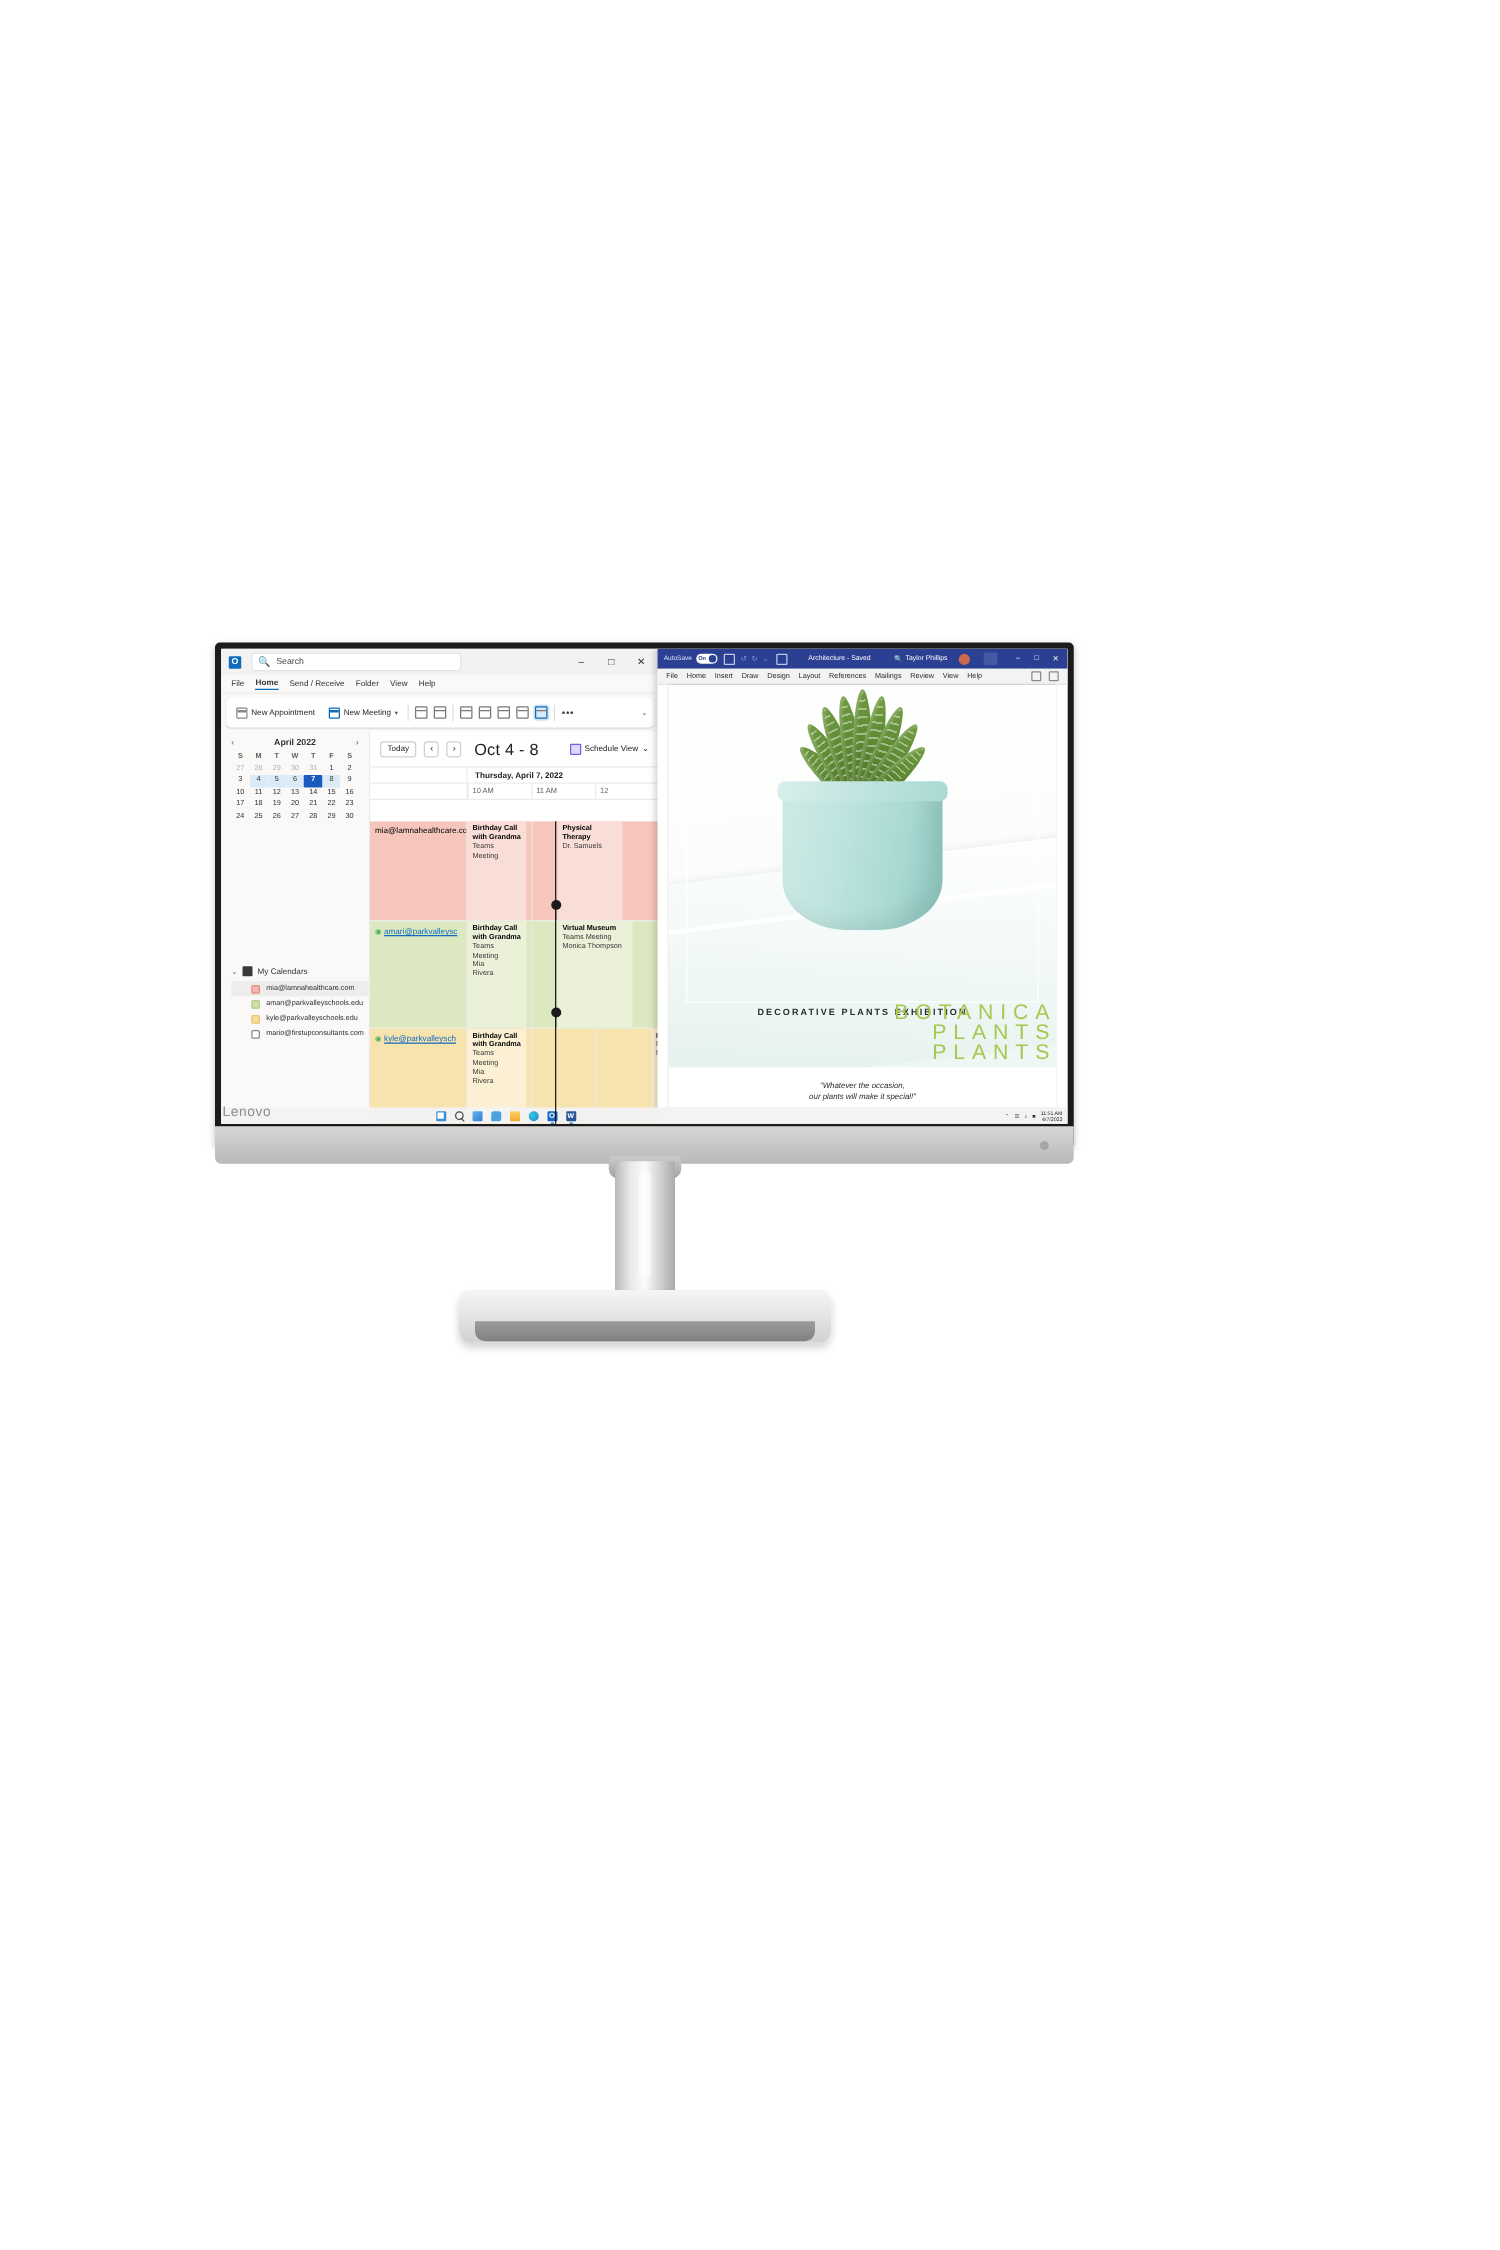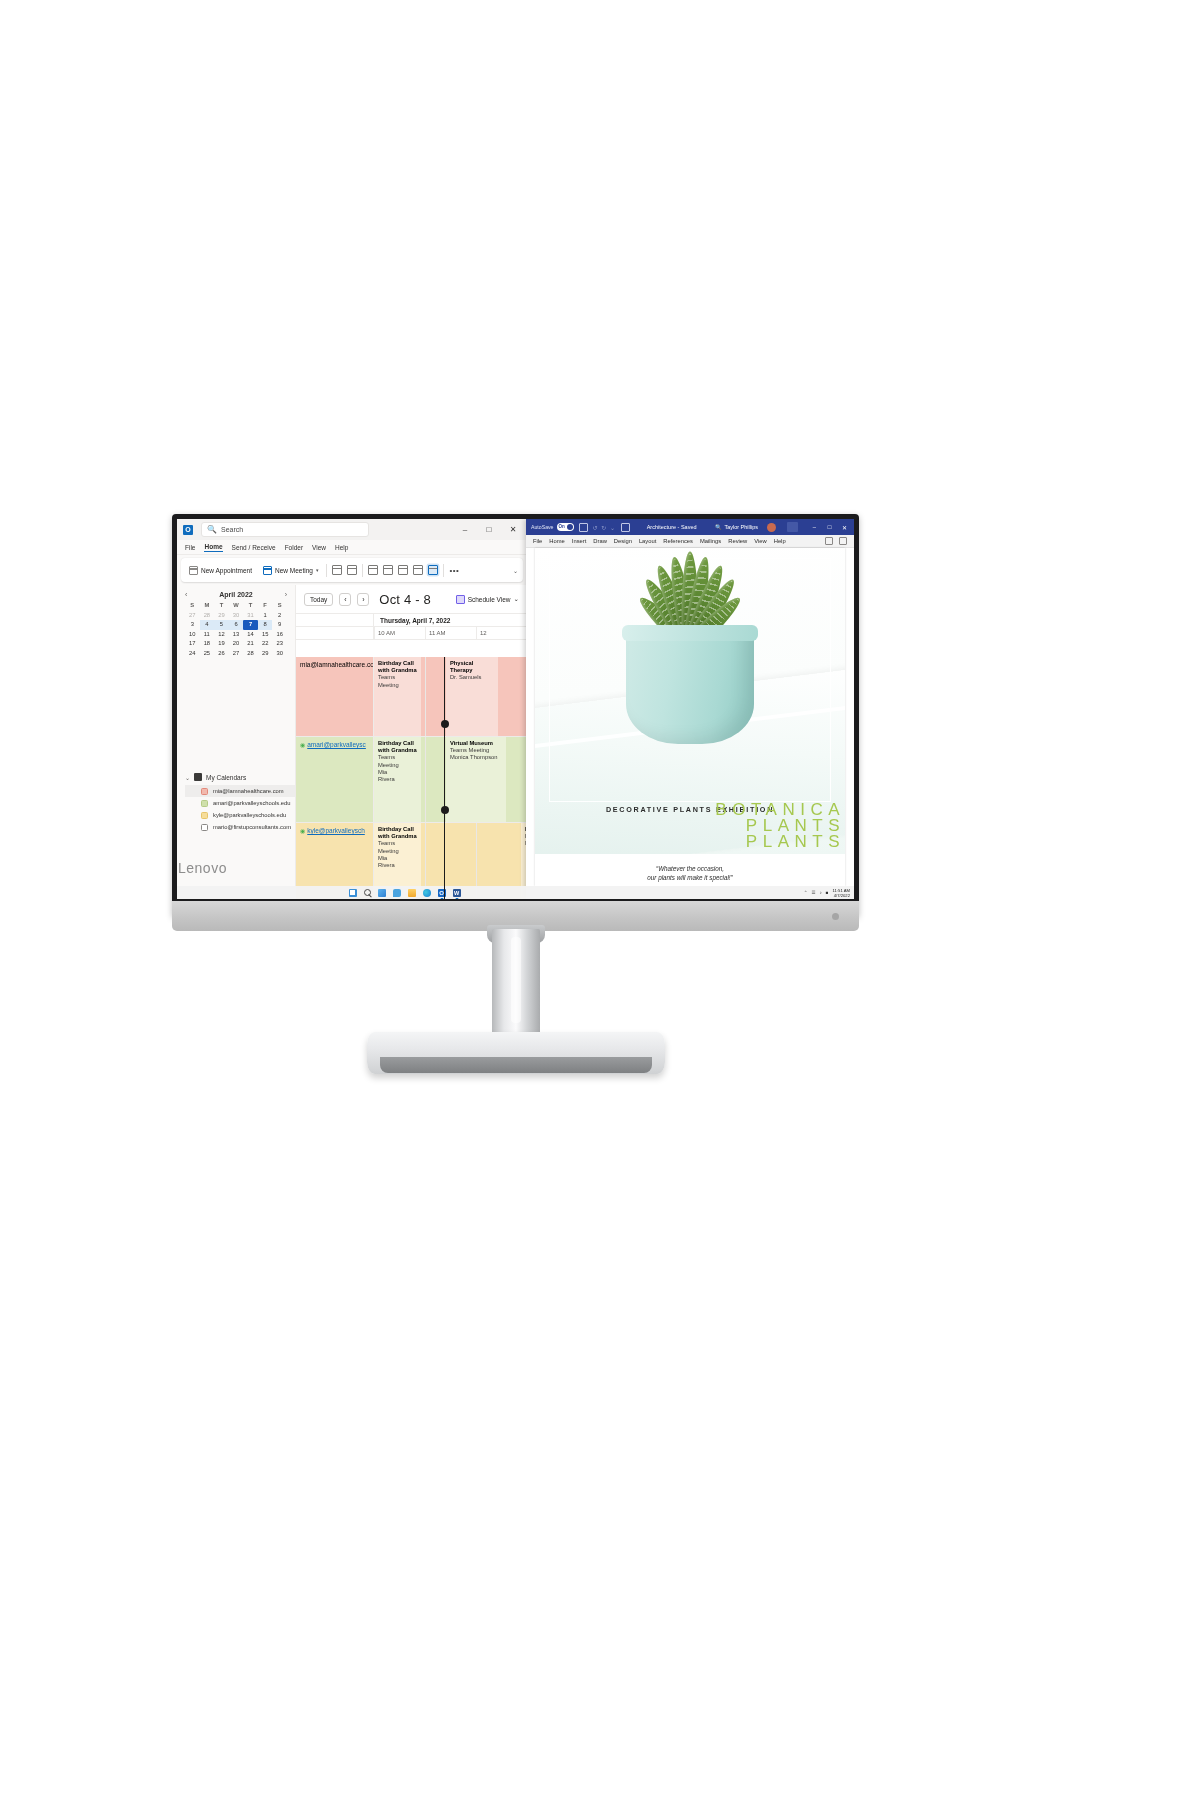--- a/index.html
+++ b/index.html
@@ -16,21 +16,21 @@
     box-shadow: 0 2px 6px rgba(0,0,0,.25);
   }
   .screen { position: relative; width: 677px; height: 380px; background:#fff; overflow: hidden; }
 
   .monitor-chin {
     position: absolute; left: 172px; top: 901px; width: 687px; height: 30px;
     background: linear-gradient(#d7d7d7, #c4c4c4 60%, #b9b9b9);
     border-radius: 0 0 5px 5px;
   }
   .lenovo-logo {
-    position: absolute; left: 178px; top: 860px; font-size: 14px; letter-spacing: .5px;
+    position: absolute; left: 178px; top: 884px; font-size: 11px; letter-spacing: .5px;
     color: #8d8d8d; font-family: "Liberation Sans", sans-serif;
   }
   .chin-dot { position: absolute; right: 20px; top: 12px; width: 7px; height: 7px; border-radius: 50%; background: #a5a5a5; }
 
   .stand-neck {
     position: absolute; left: 492px; top: 929px; width: 48px; height: 106px;
     background: linear-gradient(90deg,#b6b8ba 0%, #e7e8ea 25%, #fbfbfc 50%, #d4d6d8 72%, #a9abad 100%);
     border-radius: 2px;
   }
   .stand-neck::after{

